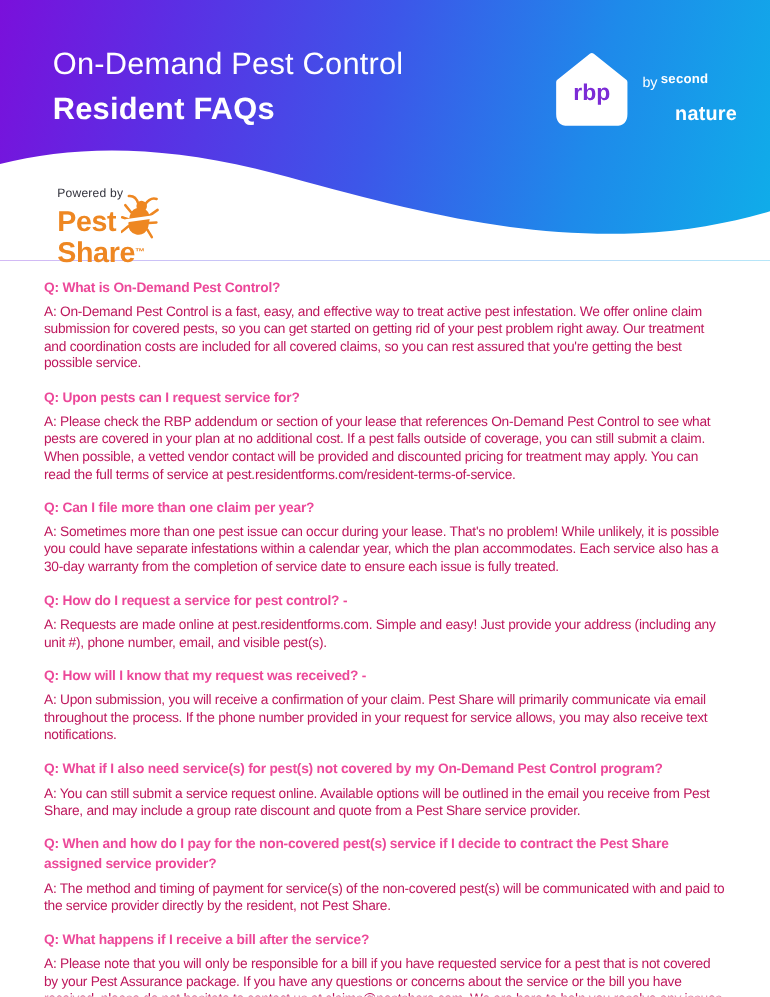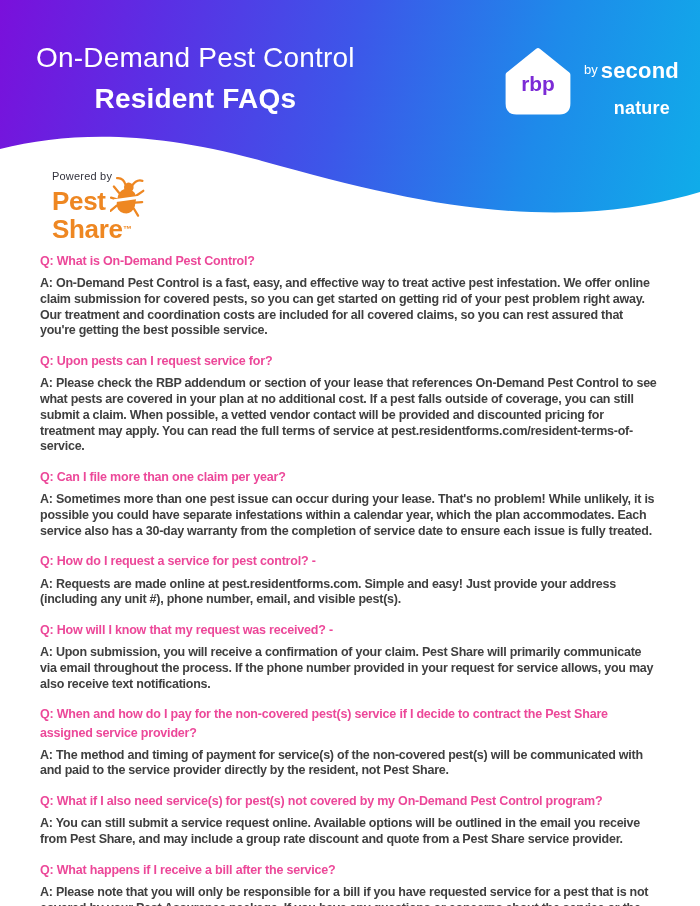--- a/index.html
+++ b/index.html
@@ -6,46 +6,46 @@
   html,body { width:700px; background:#ffffff; font-family:"Liberation Sans","DejaVu Sans",sans-serif; }
   body { height:906px; overflow:hidden; }
 
   .page { position:relative; width:700px; height:906px; background:#ffffff; }
 
   
   .banner { position:relative; width:700px; height:237px;
             background:linear-gradient(103deg,#7A10DB 0%,#5B2FE4 22%,#3D56E9 48%,#1E8AEA 75%,#0FAEE9 100%); }
   .banner-wave { position:absolute; left:0; top:0; width:700px; height:237px; display:block; }
 
-  .titles { position:absolute; left:36px; top:40px; color:#ffffff; }
+  .titles { position:absolute; left:48px; top:40px; color:#ffffff; }
   .title-1 { font-size:28px; font-weight:400; letter-spacing:.2px; line-height:1.3; }
-  .title-2 { font-size:28px; font-weight:700; letter-spacing:.2px; line-height:1.3; margin-top:5px;text-align:center; }
+  .title-2 { font-size:28px; font-weight:700; letter-spacing:.2px; line-height:1.3; margin-top:5px; }
 
   .rbp-logo { position:absolute; left:502px; top:46px; display:flex; align-items:center; }
   .rbp-house { width:72px; height:72px; display:block; }
   .sn-text { margin-left:10px; color:#ffffff; display:flex; align-items:flex-start; }
   .sn-by { font-size:13px; font-weight:400; margin-top:14px; margin-right:3px; }
   .sn-stack { display:flex; flex-direction:column; }
-  .sn-line1 { font-size:22px; font-weight:700; letter-spacing:.2px; line-height:1; margin-top:12px; }
+  .sn-line1 { font-size:12px; font-weight:700; letter-spacing:.2px; line-height:1; margin-top:12px; }
   .sn-line2 { font-size:18px; font-weight:700; letter-spacing:.2px; line-height:1; margin-top:17px; margin-left:13px; }
 
   
   .pest-logo { position:absolute; left:52px; top:170px; }
   .powered-by { font-size:11px; color:#32323C; margin-bottom:2px; letter-spacing:.2px; }
   .pest-row { display:flex; align-items:center; line-height:1; }
   .pest-word, .share-word { font-size:26px; font-weight:700; color:#EE8722; letter-spacing:-.3px; }
   .bug { width:36px; height:42px; margin-left:4px; margin-top:-8px; }
   .share-row { margin-top:-2px; line-height:1; }
   .tm { font-size:9px; font-weight:700; color:#EE8722; vertical-align:super; }
 
   
   .faq-list { padding:15px 40px 0 40px; }
   .faq-item { margin-bottom:13px; }
   .faq-q { color:#ec4899; font-size:12.5px; font-weight:700; letter-spacing:-.2px; line-height:1.45; margin-bottom:6px; }
-  .faq-a { color:#404040; font-size:12.5px; font-weight:700; letter-spacing:-.25px; line-height:1.26; }
+  .faq-a { color:#be185d; font-size:12.5px; font-weight:400; letter-spacing:-.25px; line-height:1.26; }
 </style>
 </head>
 <body>
 
 <div class="page">
 
   <header class="banner">
 
     <svg class="banner-wave" viewBox="0 0 700 237" preserveAspectRatio="none" aria-hidden="true">
       <path d="M0,149 C70,132 150,130 262,161 C382,194 472,216 580,212 C626,210 666,202 700,192 L700,237 L0,237 Z" fill="#ffffff"></path>
@@ -120,27 +120,27 @@
       <h3 class="faq-q">Q: How do I request a service for pest control? -</h3>
       <p class="faq-a">A: Requests are made online at pest.residentforms.com. Simple and easy! Just provide your address (including any unit #), phone number, email, and visible pest(s).</p>
     </section>
 
     <section class="faq-item">
       <h3 class="faq-q">Q: How will I know that my request was received? -</h3>
       <p class="faq-a">A: Upon submission, you will receive a confirmation of your claim. Pest Share will primarily communicate via email throughout the process. If the phone number provided in your request for service allows, you may also receive text notifications.</p>
     </section>
 
     <section class="faq-item">
-      <h3 class="faq-q">Q: When and how do I pay for the non-covered pest(s) service if I decide to contract the Pest Share assigned service provider?</h3>
-      <p class="faq-a">A: The method and timing of payment for service(s) of the non-covered pest(s) will be communicated with and paid to the service provider directly by the resident, not Pest Share.</p>
+      <h3 class="faq-q">Q: What if I also need service(s) for pest(s) not covered by my On-Demand Pest Control program?</h3>
+      <p class="faq-a">A: You can still submit a service request online. Available options will be outlined in the email you receive from Pest Share, and may include a group rate discount and quote from a Pest Share service provider.</p>
     </section>
 
     <section class="faq-item">
-      <h3 class="faq-q">Q: What if I also need service(s) for pest(s) not covered by my On-Demand Pest Control program?</h3>
-      <p class="faq-a">A: You can still submit a service request online. Available options will be outlined in the email you receive from Pest Share, and may include a group rate discount and quote from a Pest Share service provider.</p>
+      <h3 class="faq-q">Q: When and how do I pay for the non-covered pest(s) service if I decide to contract the Pest Share assigned service provider?</h3>
+      <p class="faq-a">A: The method and timing of payment for service(s) of the non-covered pest(s) will be communicated with and paid to the service provider directly by the resident, not Pest Share.</p>
     </section>
 
     <section class="faq-item">
       <h3 class="faq-q">Q: What happens if I receive a bill after the service?</h3>
       <p class="faq-a">A: Please note that you will only be responsible for a bill if you have requested service for a pest that is not covered by your Pest Assurance package. If you have any questions or concerns about the service or the bill you have received, please do not hesitate to contact us at claims@pestshare.com. We are here to help you resolve any issues and provide you with the best possible service.</p>
     </section>
 
   </main>
 </div>
 

